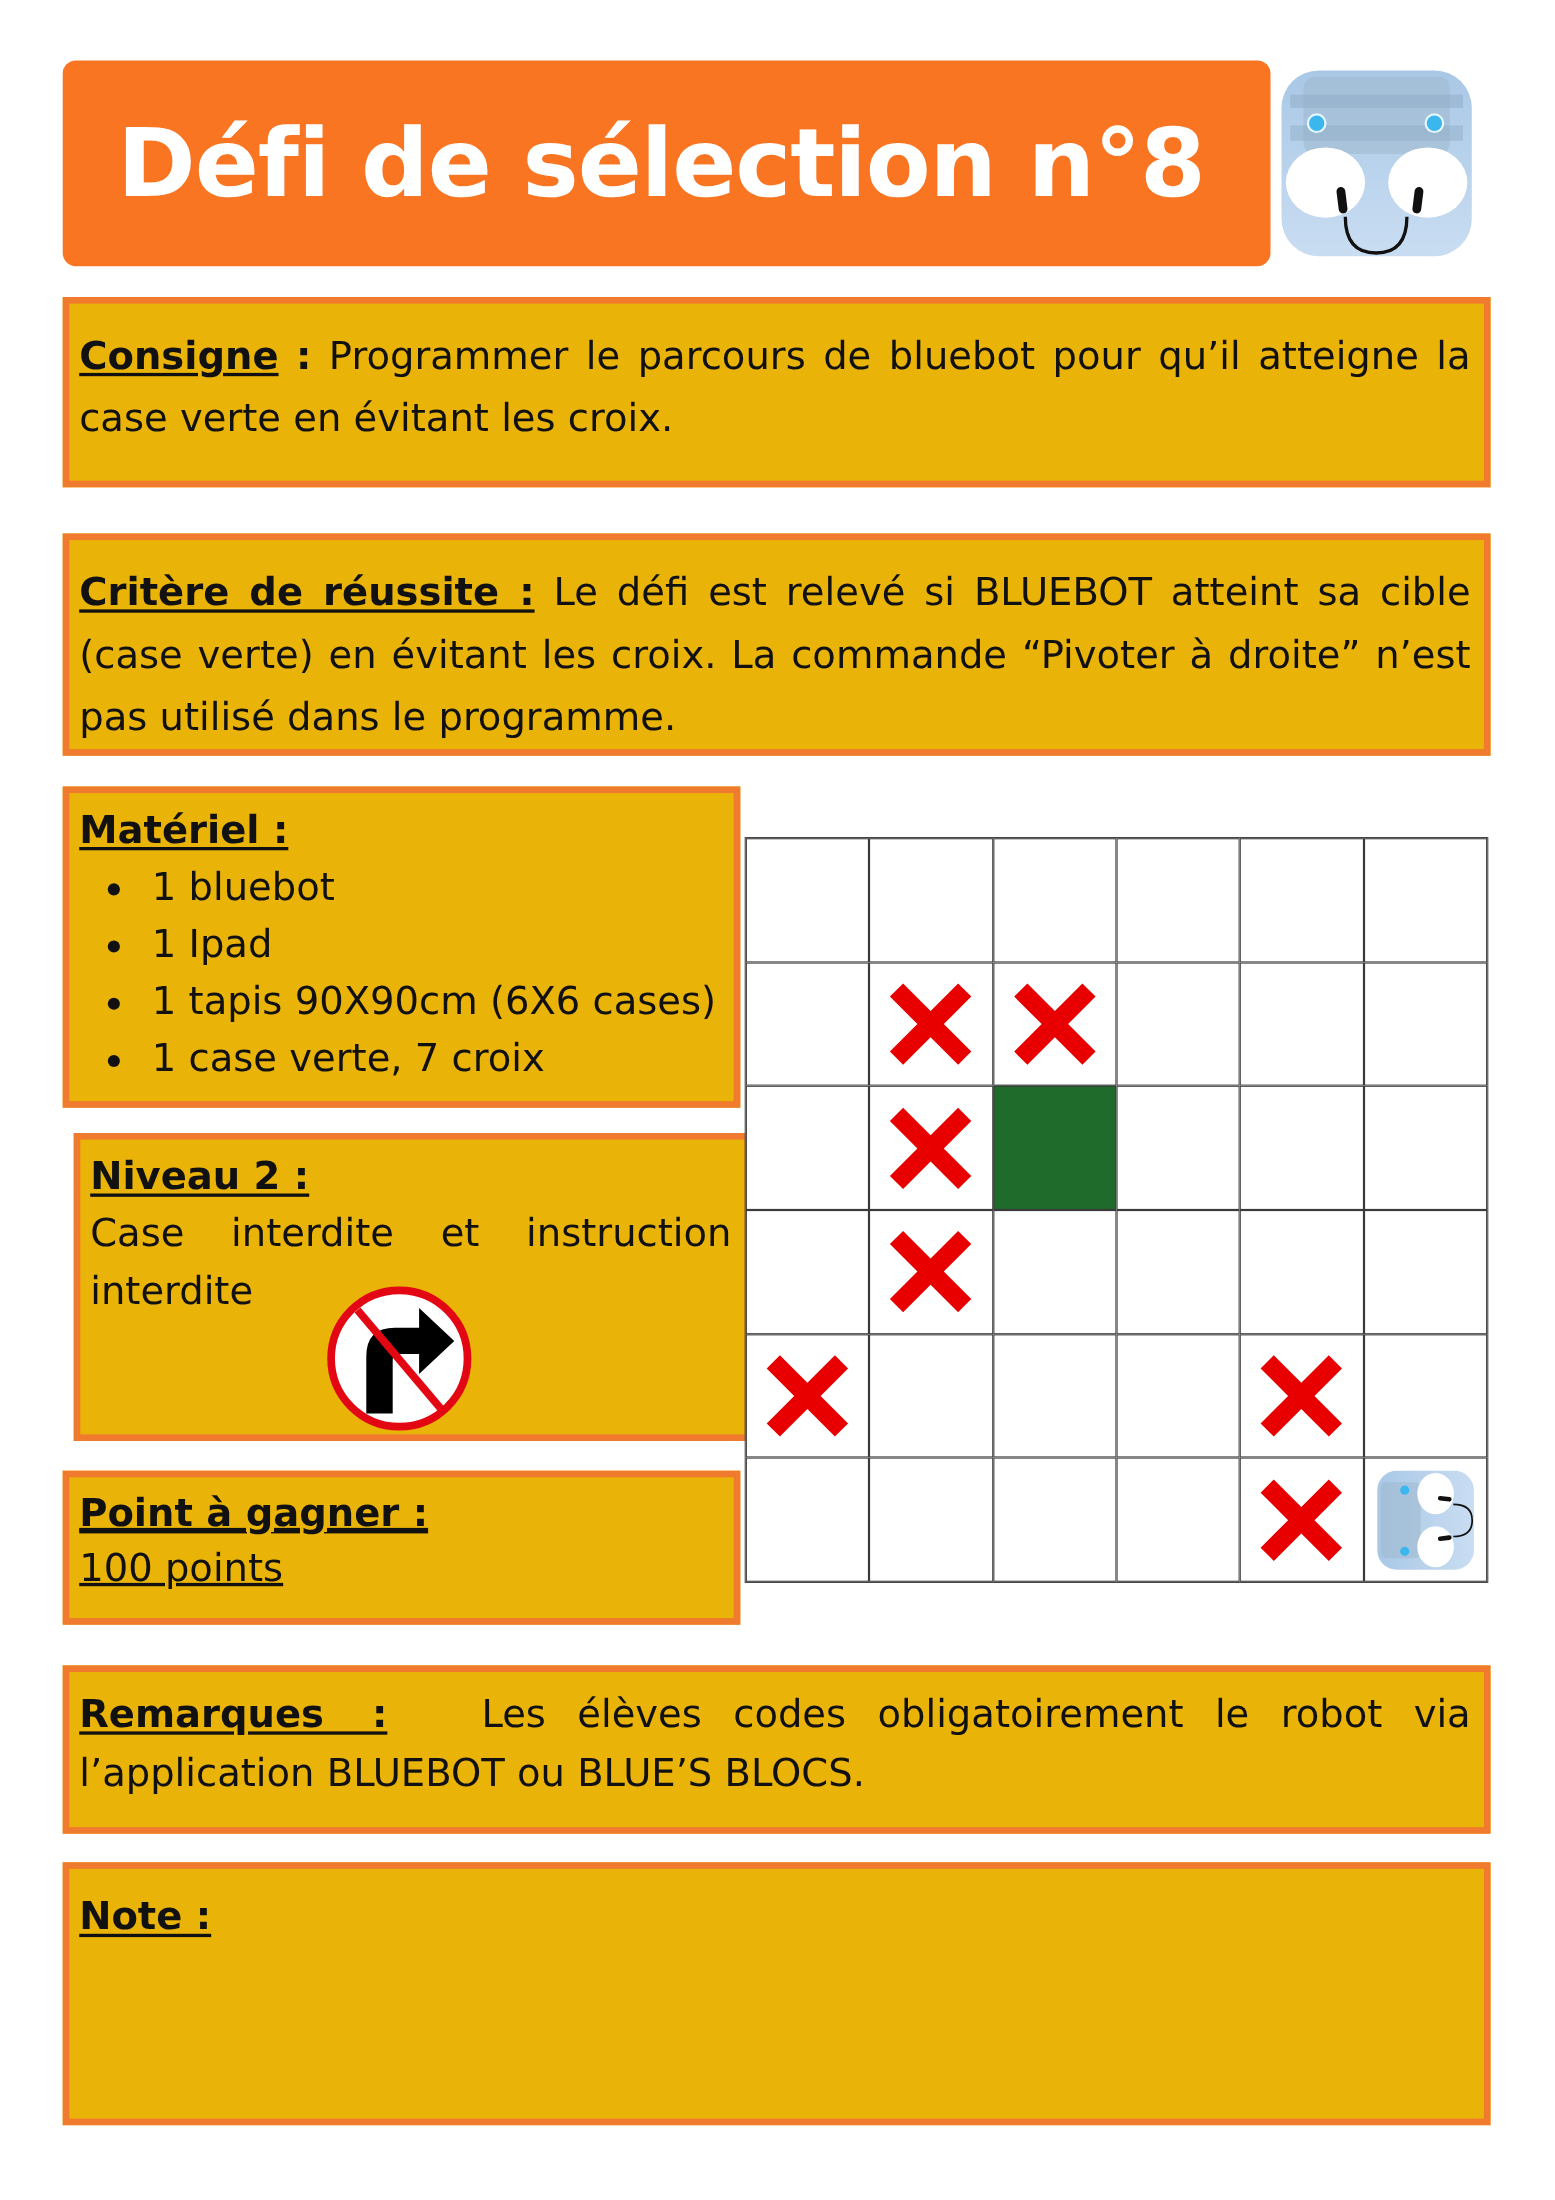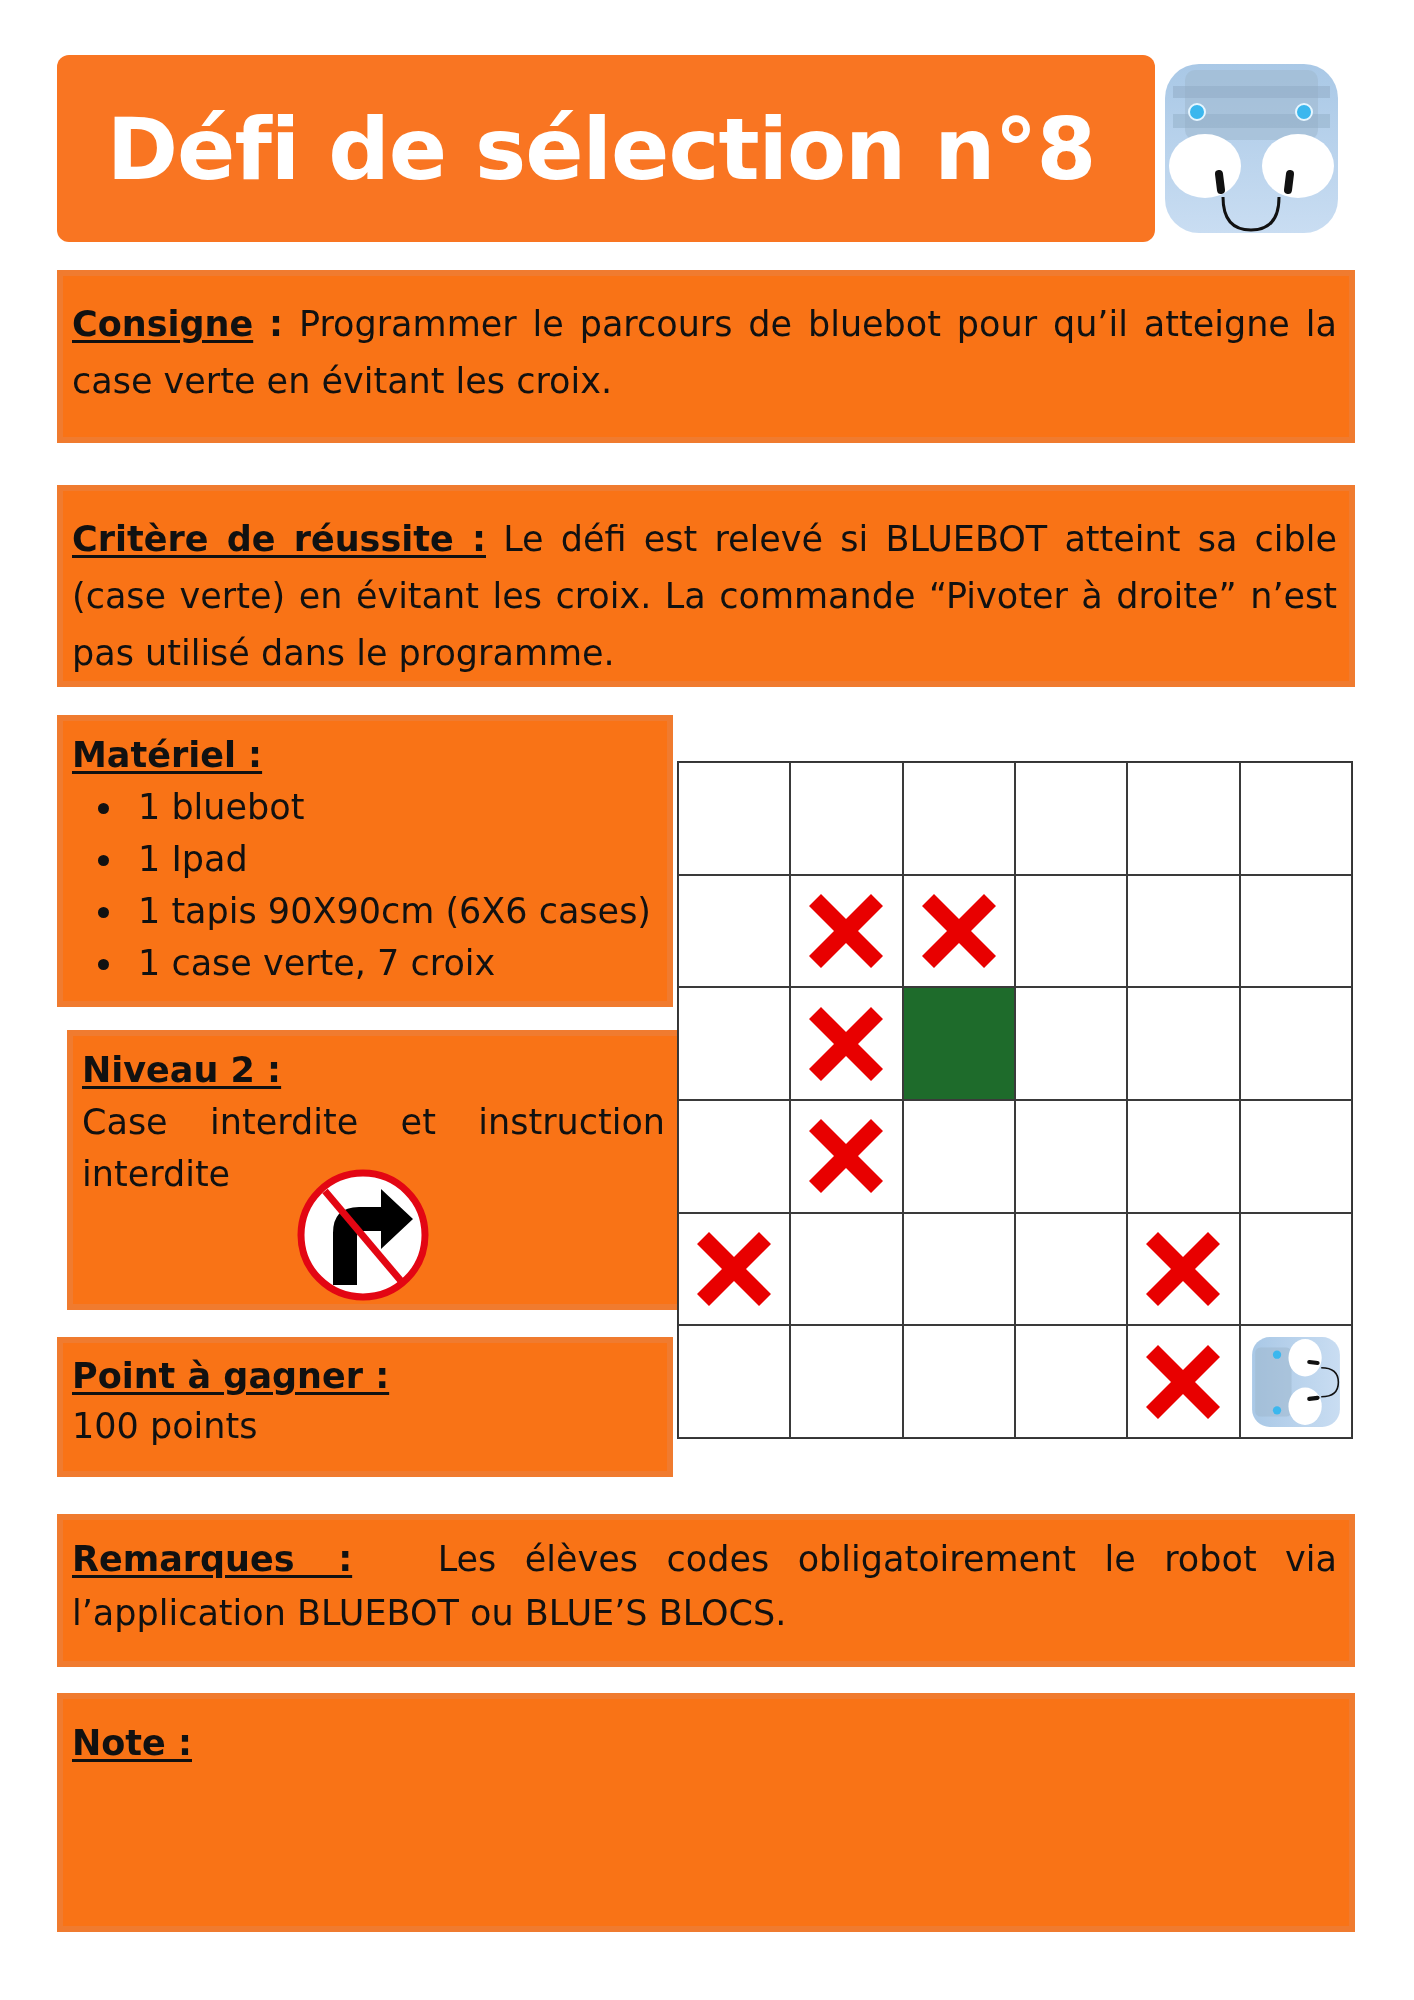--- a/index.html
+++ b/index.html
@@ -12,32 +12,32 @@
     display: flex; align-items: center; justify-content: center;
   }
   .header-pill h1 {
     color: #ffffff; font-family: "DejaVu Sans", sans-serif; font-weight: bold;
     font-size: 86px; letter-spacing: -1px; line-height: 1; padding-right: 10px;
     white-space: nowrap;
   }
   .robot-logo { position: absolute; left: 1163px; top: 62px; width: 177px; height: 173px; }
 
   .box {
-    position: absolute; border: 6px solid #F07B2F; background: #f97316;
+    position: absolute; border: 6px solid #F07B2F; background: #eab308;
     padding: 18px 12px 0 9px;
     font-size: 35px; line-height: 57px; text-align: justify;
   }
   .box .lbl { font-weight: bold; text-decoration: underline; text-decoration-thickness: 3px; text-underline-offset: 4px; }
   .box .colon { font-weight: bold; }
 
   #box-consigne { left: 57px; top: 270px; width: 1298px; height: 173px; padding-top: 20px; }
   #box-critere { left: 57px; top: 485px; width: 1298px; height: 202px; padding-top: 20px; }
   #box-materiel { left: 57px; top: 715px; width: 616px; height: 292px; padding-top: 8px; line-height: 52px; }
   #box-niveau { left: 67px; top: 1030px; width: 616px; height: 280px; padding-top: 8px; line-height: 52px; }
-  #box-point { left: 57px; top: 1337px; width: 616px; height: 140px; padding-top: 8px; line-height: 50px; }
+  #box-point { left: 57px; top: 1337px; width: 616px; height: 140px; padding-top: 8px; line-height: 50px; text-decoration: underline; }
   #box-remarques { left: 57px; top: 1514px; width: 1298px; height: 153px; padding-top: 12px; line-height: 54px; }
   #box-note { left: 57px; top: 1693px; width: 1298px; height: 239px; padding-top: 16px; }
 
   .mat-list { list-style: none; padding-left: 26px; }
   .mat-list li { position: relative; padding-left: 40px; line-height: 52px; }
   .mat-list li::before { content: ""; position: absolute; left: 0; top: 22px; width: 11px; height: 11px; border-radius: 50%; background: #111; }
 
   .no-right-turn { position: absolute; left: 222px; top: 131px; width: 136px; height: 136px; }
 
   .grid {

